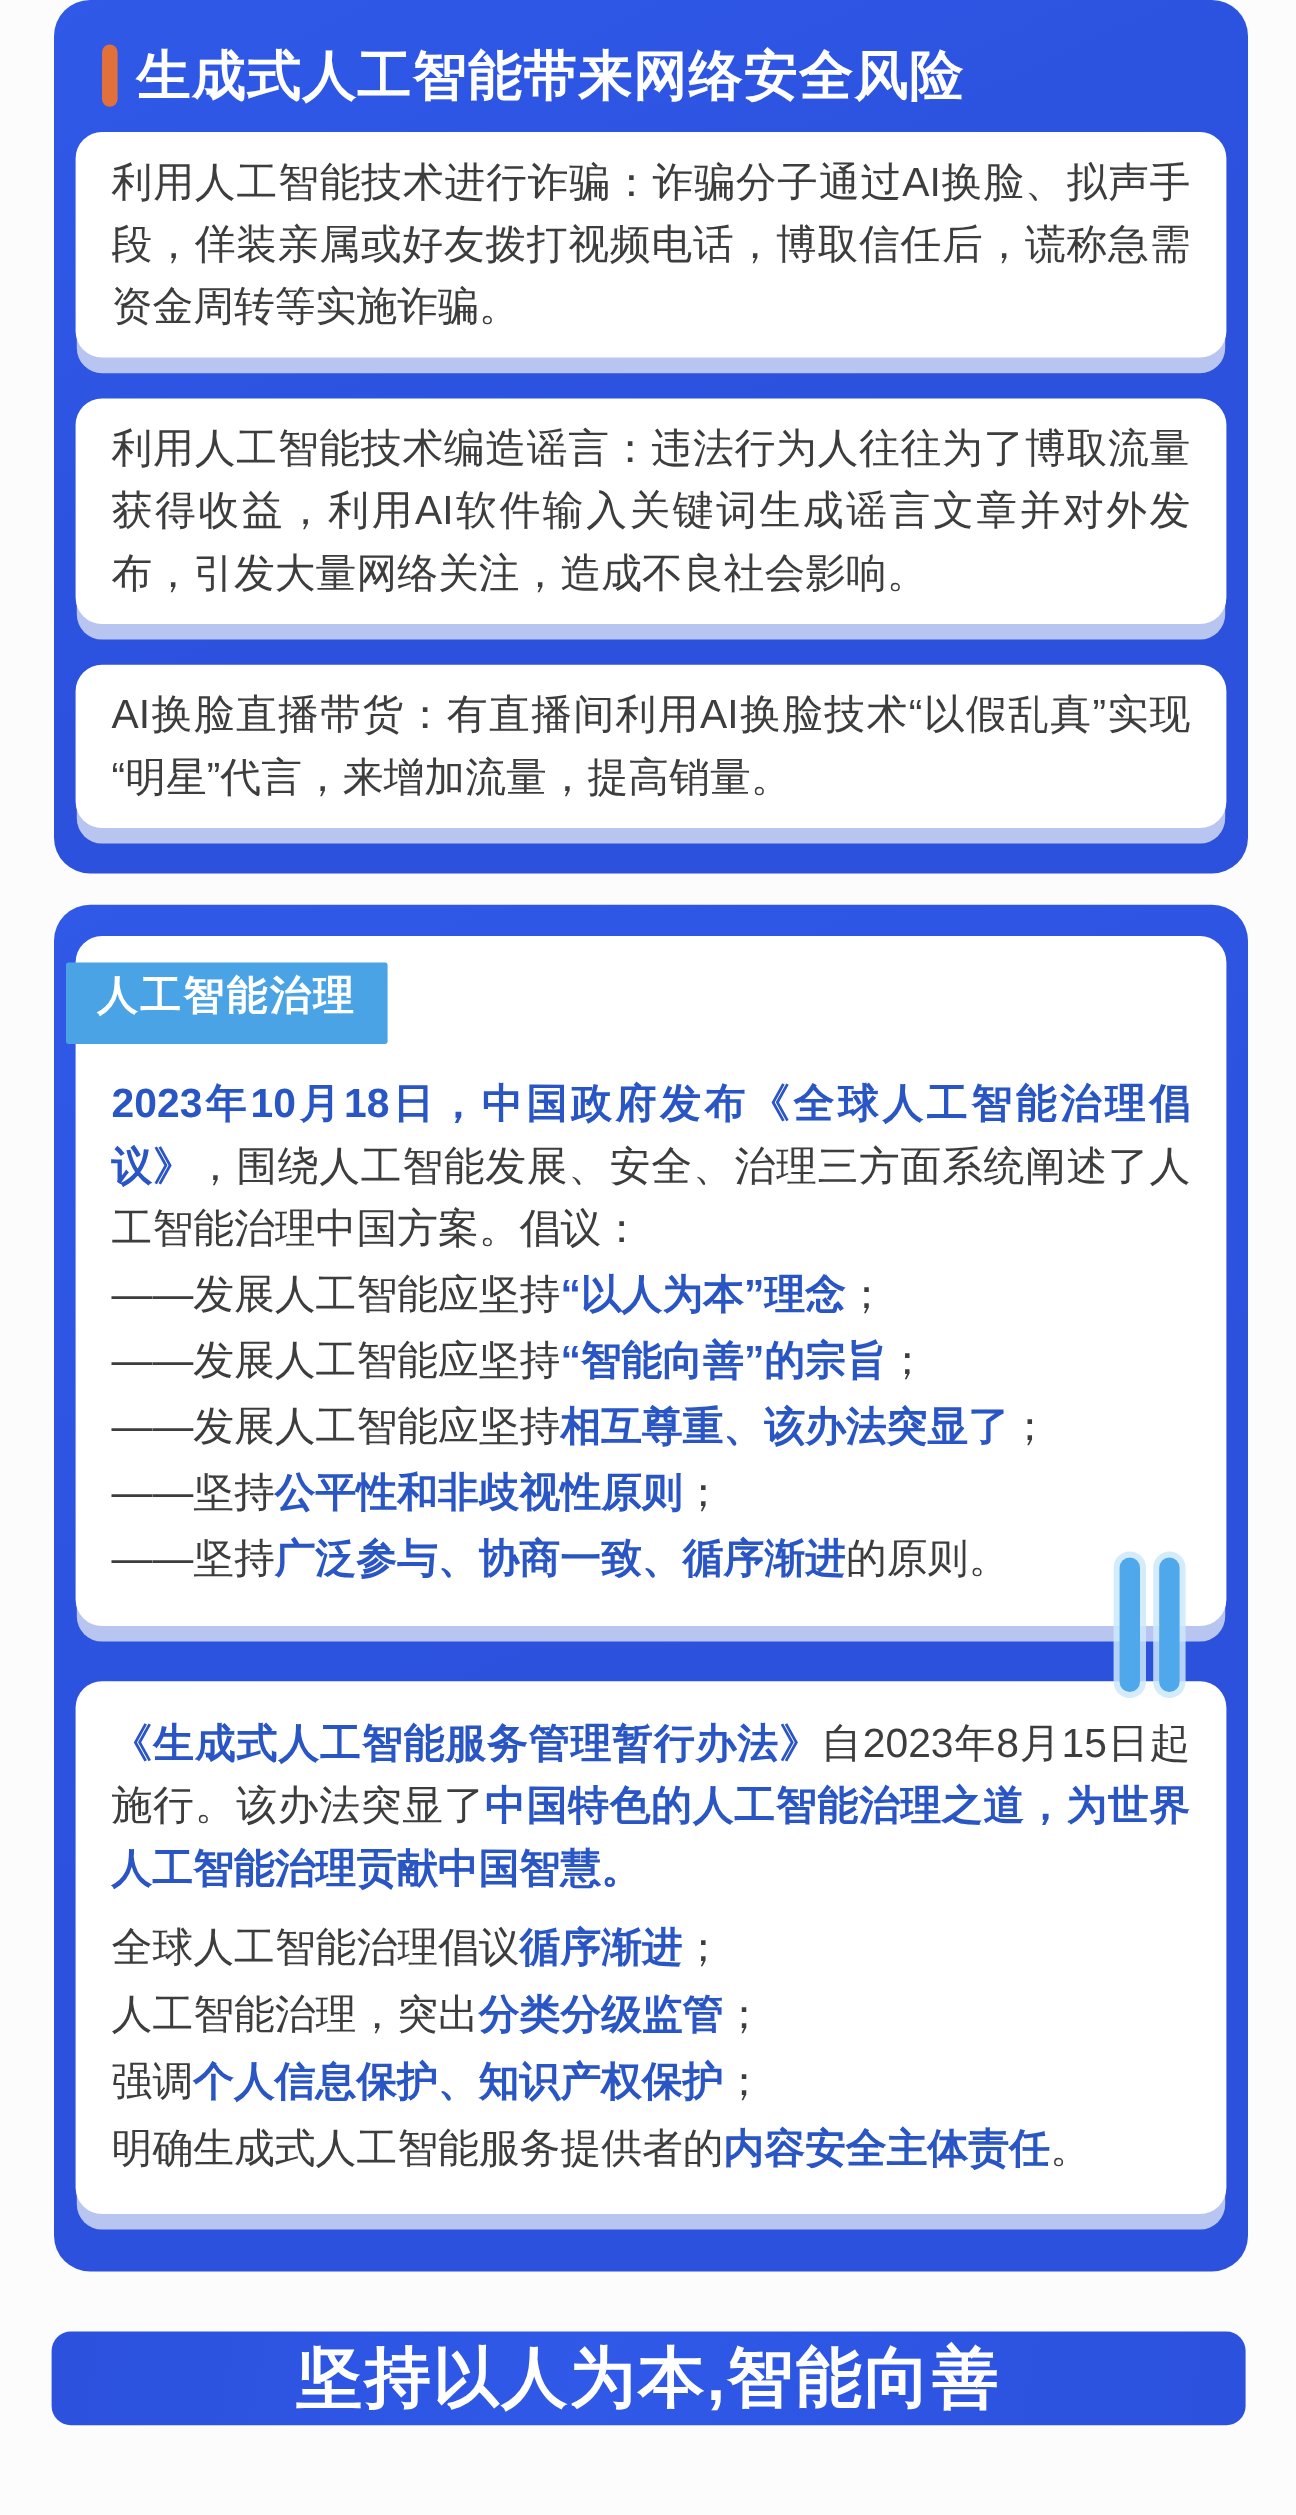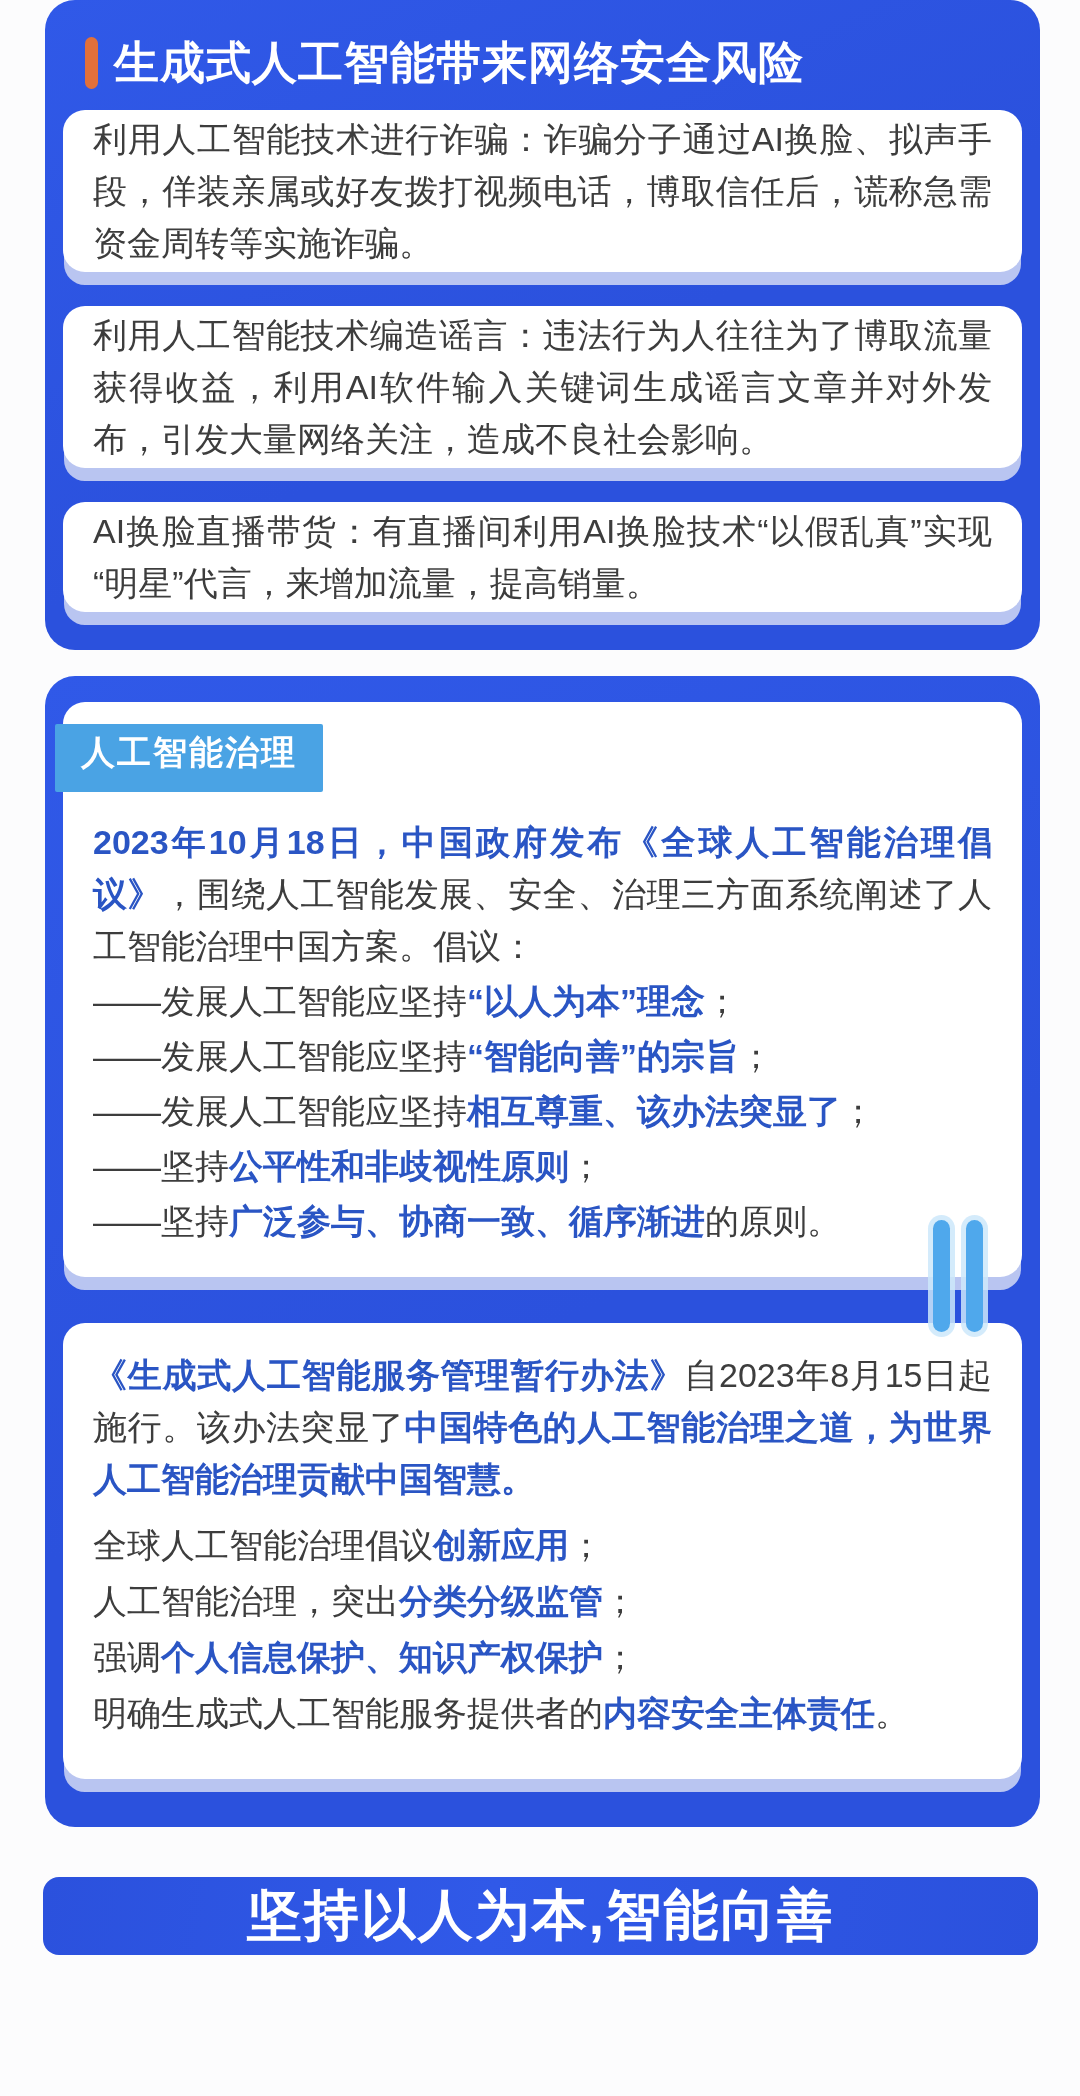--- a/index.html
+++ b/index.html
@@ -28,21 +28,21 @@
   .accent-bar{ width:13px; height:52px; border-radius:7px; background:var(--accent-orange); margin-right:16px; flex:0 0 auto;}
   .panel-title{
     margin:0; color:var(--title-text); font-size:45px; line-height:58px;
     font-weight:700; letter-spacing:1px; white-space:nowrap;
   }
 
   .white-card{
     position:relative;
     background:var(--card-bg);
     border-radius:22px;
-    padding:3px 30px;
+    padding:16px 30px;
     font-size:34px; line-height:52px; color:var(--body-text);
     text-align:justify;
     box-shadow:0 14px 0 -1px var(--card-shadow);
   }
   .white-card + .white-card{ margin-top:34px; }
   .white-card p{ margin:0; }
 
   .em{ color:var(--em-blue); font-weight:700; }
 
   .gov-card{ padding:22px 30px 30px; }
@@ -52,21 +52,21 @@
     background:var(--badge-blue);
     color:#ffffff; font-size:34px; font-weight:700; letter-spacing:2px;
     line-height:56px; height:68px; padding:0 26px;
     border-radius:2px;
   }
   .gov-card p.bullet{ margin-top:3px; }
 
   .law-card{ margin-top:46px; padding:26px 30px 28px; }
   .law-card .para{ margin-bottom:14px; }
   .law-card .item{ margin-bottom:4px; }
-  .law-card .item:last-child{ margin-bottom:12px; }
+  .law-card .item:last-child{ margin-bottom:0; }
 
   .stitch{
     position:absolute; right:57px; top:544px; width:50px; height:112px;
     display:flex; justify-content:space-between; z-index:3;
   }
   .stitch-bar{
     width:17px; height:112px; border-radius:10px;
     background:var(--stitch-blue);
     box-shadow:0 0 0 5px rgba(205,232,250,0.85);
   }
@@ -116,21 +116,21 @@
       <p class="bullet"><span>——坚持</span><span class="em">广泛参与、协商一致、循序渐进</span><span>的原则。</span></p>
     </div>
 
     <div class="stitch">
       <span class="stitch-bar"></span>
       <span class="stitch-bar"></span>
     </div>
 
     <div class="white-card law-card">
       <p class="para"><span class="em">《生成式人工智能服务管理暂行办法》</span><span>自2023年8月15日起施行。该办法突显了</span><span class="em">中国特色的人工智能治理之道，为世界人工智能治理贡献中国智慧。</span></p>
-      <p class="item"><span>全球人工智能治理倡议</span><span class="em">创新应用</span><span>；</span></p>
+      <p class="item"><span>全球人工智能治理倡议</span><span class="em">循序渐进</span><span>；</span></p>
       <p class="item"><span>人工智能治理，突出</span><span class="em">分类分级监管</span><span>；</span></p>
       <p class="item"><span>强调</span><span class="em">个人信息保护、知识产权保护</span><span>；</span></p>
       <p class="item"><span>明确生成式人工智能服务提供者的</span><span class="em">内容安全主体责任</span><span>。</span></p>
     </div>
   </section>
 
   <div class="footer-bar">
     <span>坚持以人为本,智能向善</span>
   </div>
 

